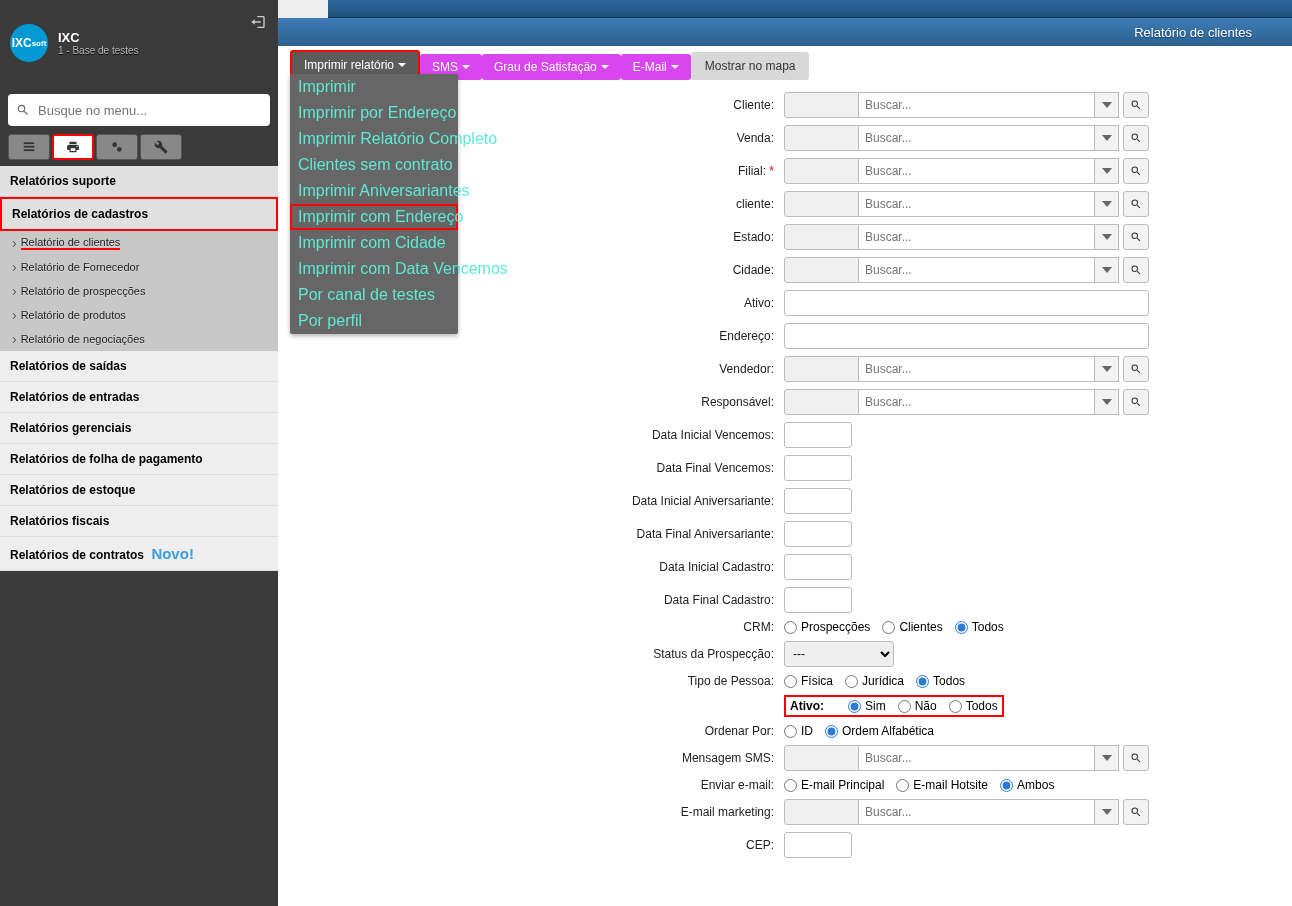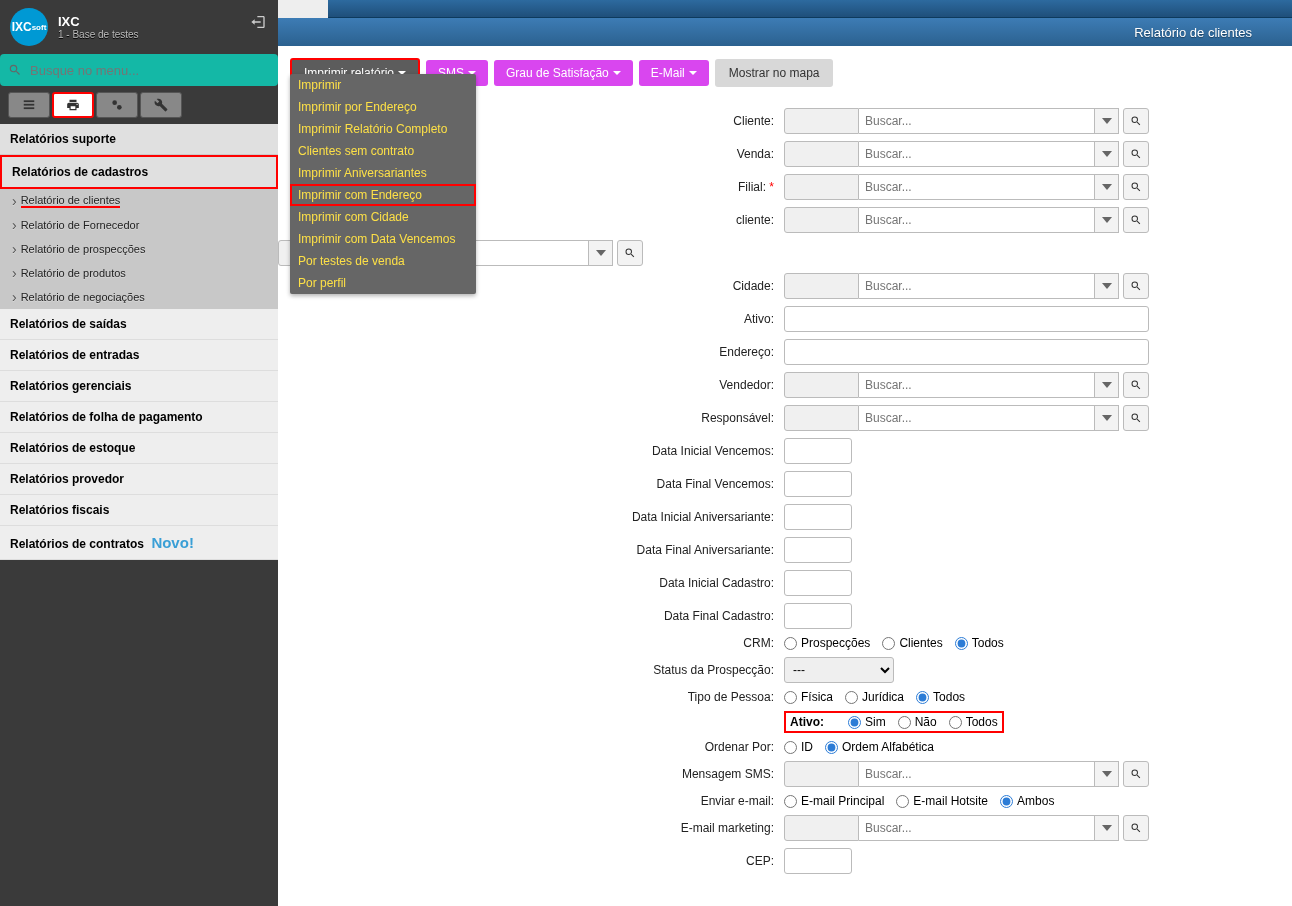--- a/index.html
+++ b/index.html
@@ -1,27 +1,27 @@
 <!DOCTYPE html>
 <html><head>
 <meta charset="utf-8">
 <style>
 * { box-sizing: border-box; margin: 0; padding: 0; font-family: Arial, sans-serif; }
 body { width: 1292px; height: 906px; background: #fff; overflow: hidden; position: relative; }
 
 
 .sidebar { position: absolute; left: 0; top: 0; width: 278px; height: 906px; background: #3a3a3a; color: #fff; }
-.sidebar-header { display: flex; align-items: center; padding: 8px 10px; position: relative; }
+.sidebar-header { display: flex; align-items: center; padding: 24px 10px; position: relative; }
 .logo { width: 38px; height: 38px; background: #0099d4; border-radius: 50%; display: flex; align-items: center; justify-content: center; font-weight: bold; font-size: 12px; color: #fff; }
 .logo-text { margin-left: 10px; }
 .app-name { font-weight: bold; font-size: 13px; }
 .app-sub { font-size: 10px; color: #bbb; text-shadow: 0 1px 0 #000; }
 .header-exit { position: absolute; right: 12px; top: 14px; font-size: 16px; color: #ccc; }
 
-.search-box { background: #14b8a6; border-radius: 4px; display: flex; align-items: center; padding: 6px 8px; height: 32px; }
+.search-box { margin: 8px; background: #ffffff; border-radius: 4px; display: flex; align-items: center; padding: 6px 8px; height: 32px; }
 .search-box svg { width: 14px; height: 14px; fill: #666; margin-right: 8px; }
 .search-box input { border: none; background: transparent; outline: none; font-size: 13px; flex: 1; color: #333; }
 
 .icon-row { display: flex; gap: 2px; margin: 6px 8px; }
 .icon-btn { width: 42px; height: 26px; background: #888; border-radius: 3px; display: flex; align-items: center; justify-content: center; border: 1px solid #555; }
 .icon-btn.active { background: #fff; border: 2px solid red; }
 
 .nav-section { padding: 8px 10px; font-size: 12px; font-weight: bold; background: #e0e0e0; color: #000; border-bottom: 1px solid #ccc; }
 .nav-section-highlight { border: 2px solid red; }
 .nav-items { background: #c8c8c8; }
@@ -31,29 +31,29 @@
 .nav-other { padding: 8px 10px; font-size: 12px; font-weight: bold; background: #eee; color: #000; border-bottom: 1px solid #ddd; }
 .novo-badge { color: #3a9fd6; font-size: 15px; font-weight: bold; margin-left: 4px; }
 
 
 .main { position: absolute; left: 278px; top: 0; right: 0; height: 906px; background: #fff; }
 .top-gradient { height: 18px; background: linear-gradient(#2d6a9f, #1f4f7a); border-bottom: 1px solid #0d3a5d; }
 .top-appbar { position: absolute; left: 0; top: 0; width: 50px; height: 18px; background: #eee; }
 
 .title-bar { height: 28px; background: linear-gradient(#3d7cb5, #2b618f); color: #fff; display: flex; align-items: center; justify-content: flex-end; padding-right: 40px; font-size: 13px; font-weight: normal; text-shadow: 0 1px 1px rgba(0,0,0,0.4); }
 
-.toolbar { padding: 12px 12px; display: flex; gap: 6px; align-items: center; }
+.toolbar { padding: 4px 12px; display: flex; align-items: flex-end; }
 .tb-btn { background: #d946ef; color: #fff; border: none; padding: 6px 12px; font-size: 12px; border-radius: 3px; cursor: pointer; display: inline-flex; align-items: center; gap: 4px; }
 .tb-btn.primary { background: #5c5c5c; }
 .tb-btn.red-border { border: 2px solid red; }
 .tb-btn.light { background: #d8d8d8; color: #333; padding: 7px 14px; }
 .caret { border-top: 4px solid #fff; border-left: 4px solid transparent; border-right: 4px solid transparent; display: inline-block; }
 
 
-.dropdown { position: absolute; left: 12px; top: 74px; width: 186px; background: #666; color: #fde047; font-size: 12px; z-index: 100; border-radius: 2px; box-shadow: 0 2px 4px rgba(0,0,0,0.3); }
+.dropdown { position: absolute; left: 12px; top: 74px; width: 168px; background: #666; color: #5eead4; font-size: 16px; z-index: 100; border-radius: 2px; box-shadow: 0 2px 4px rgba(0,0,0,0.3); }
 .dropdown-item { padding: 4px 8px; cursor: pointer; white-space: nowrap; }
 .dropdown-item.highlight { border: 2px solid red; padding: 2px 6px; }
 
 
 .form { padding: 8px 0; }
 .row { display: flex; align-items: center; margin-bottom: 7px; }
 .lbl { width: 506px; text-align: right; padding-right: 10px; font-size: 12px; font-weight: normal; color: #222; }
 .req { color: red; }
 .lookup { display: flex; align-items: center; width: 365px; }
 .lookup .code { width: 75px; height: 26px; border: 1px solid #bbb; background: #f0f0f0; border-radius: 3px 0 0 3px; }
@@ -138,21 +138,20 @@
       </div>
     <div class="nav-item">
         <span>Relatório de negociações</span>
       </div>
   </div>
   <div class="nav-other">Relatórios de saídas</div>
   <div class="nav-other">Relatórios de entradas</div>
   <div class="nav-other">Relatórios gerenciais</div>
   <div class="nav-other">Relatórios de folha de pagamento</div>
   <div class="nav-other">Relatórios de estoque</div>
-  <div class="nav-other">Relatórios provedor</div>
   <div class="nav-other">Relatórios fiscais</div>
   <div class="nav-other"><span>Relatórios de contratos</span> <span class="novo-badge">Novo!</span></div>
 </div>
 
 <div class="main">
   <div class="top-gradient">
     <div class="top-appbar"></div>
   </div>
   <div class="title-bar">
     <span>Relatório de clientes</span>
@@ -179,21 +178,21 @@
 
   <div class="dropdown">
     <div class="dropdown-item">Imprimir</div>
     <div class="dropdown-item">Imprimir por Endereço</div>
     <div class="dropdown-item">Imprimir Relatório Completo</div>
     <div class="dropdown-item">Clientes sem contrato</div>
     <div class="dropdown-item">Imprimir Aniversariantes</div>
     <div class="dropdown-item highlight">Imprimir com Endereço</div>
     <div class="dropdown-item">Imprimir com Cidade</div>
     <div class="dropdown-item">Imprimir com Data Vencemos</div>
-    <div class="dropdown-item">Por testes de venda</div>
+    <div class="dropdown-item">Por canal de testes</div>
     <div class="dropdown-item">Por perfil</div>
   </div>
 
   <div class="form">
 
     <div class="row">
         <div class="lbl">Cliente:</div>
       <div class="lookup">
           <div class="code"></div>
           <input placeholder="Buscar..." style="">
@@ -258,20 +257,21 @@
           </div>
           <div class="srch">
             <svg class="ico-srch" viewBox="0 0 24 24" fill="#333">
               <path d="M15.5 14h-.79l-.28-.27A6.47 6.47 0 0016 9.5 6.5 6.5 0 109.5 16c1.61 0 3.09-.59 4.23-1.57l.27.28v.79l5 5L20.49 19zM9.5 14A4.5 4.5 0 1114 9.5 4.5 4.5 0 019.5 14z"></path>
             </svg>
           </div>
         </div>
       </div>
 
     <div class="row">
+        <div class="lbl">Estado:</div>
       <div class="lookup">
           <div class="code"></div>
           <input placeholder="Buscar..." style="">
           <div class="dd">
             <svg class="ico-chev" viewBox="0 0 10 6">
               <path d="M0 0l5 6 5-6z" fill="#666"></path>
             </svg>
           </div>
           <div class="srch">
             <svg class="ico-srch" viewBox="0 0 24 24" fill="#333">

